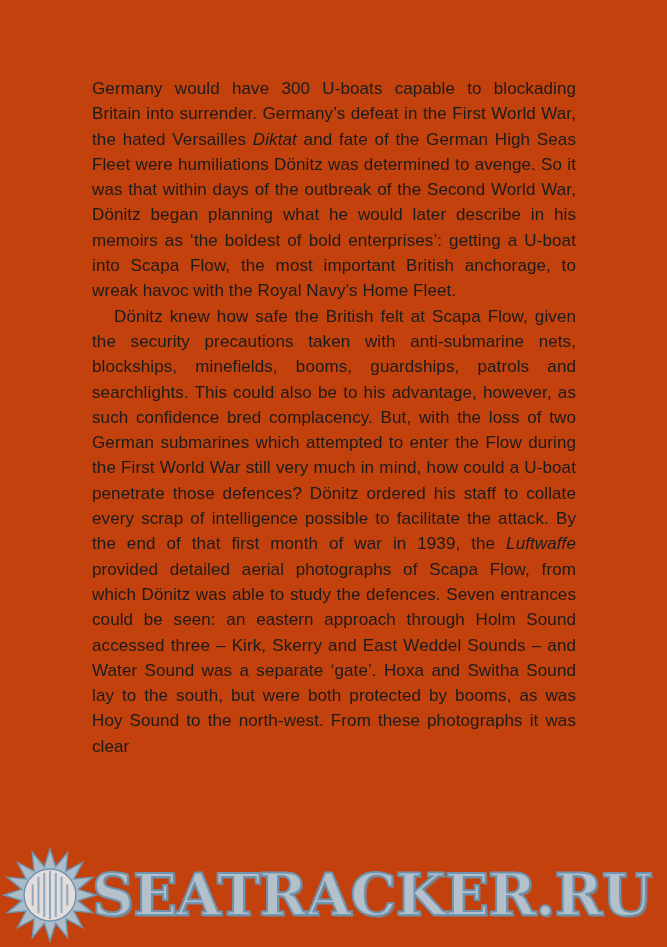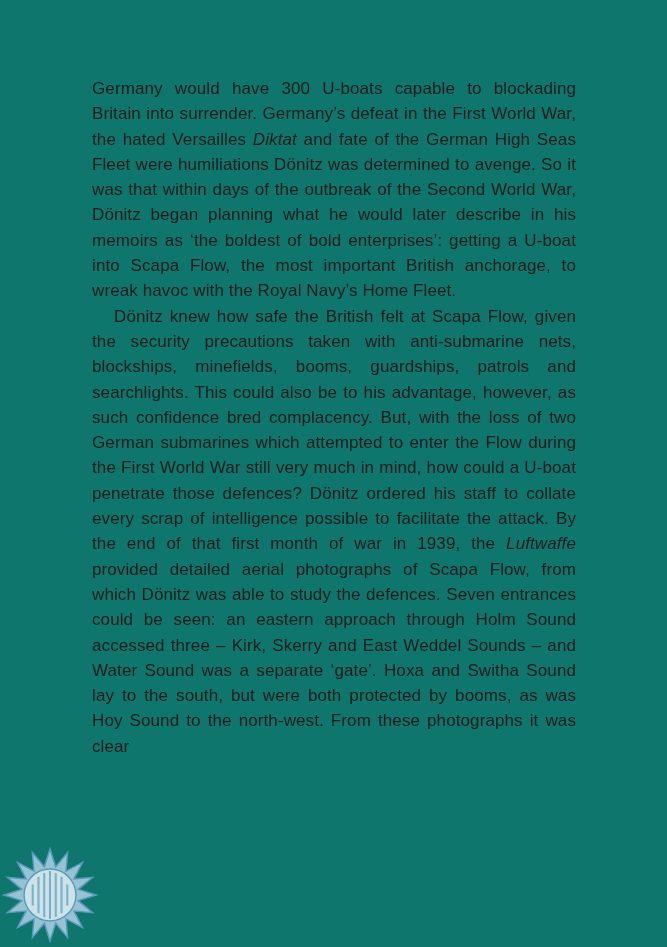--- a/index.html
+++ b/index.html
@@ -6,21 +6,21 @@
   html, body { background: #ffffff; }
   body {
     font-family: "Liberation Sans", sans-serif;
     display: flex;
     justify-content: center;
   }
   .page {
     position: relative;
     width: 667px;
     height: 947px;
-    background: #0f766e;
+    background: #c2410c;
     overflow: hidden;
   }
   .text-block {
     position: absolute;
     top: 76px;
     left: 92px;
     width: 484px;
     color: #1c1c1c;
     font-size: 17px;
     line-height: 25.3px;
@@ -87,15 +87,16 @@
           <line x1="32" y1="39" x2="32" y2="61"></line>
           <line x1="38" y1="31" x2="38" y2="69"></line>
           <line x1="44" y1="27" x2="44" y2="73"></line>
           <line x1="50" y1="25" x2="50" y2="75"></line>
           <line x1="56" y1="27" x2="56" y2="73"></line>
           <line x1="62" y1="31" x2="62" y2="69"></line>
           <line x1="68" y1="39" x2="68" y2="61"></line>
         </g>
       </svg>
     </span>
+    <span class="watermark-text">SEATRACKER.RU</span>
   </div>
 
 </div>
 
 </body></html>

